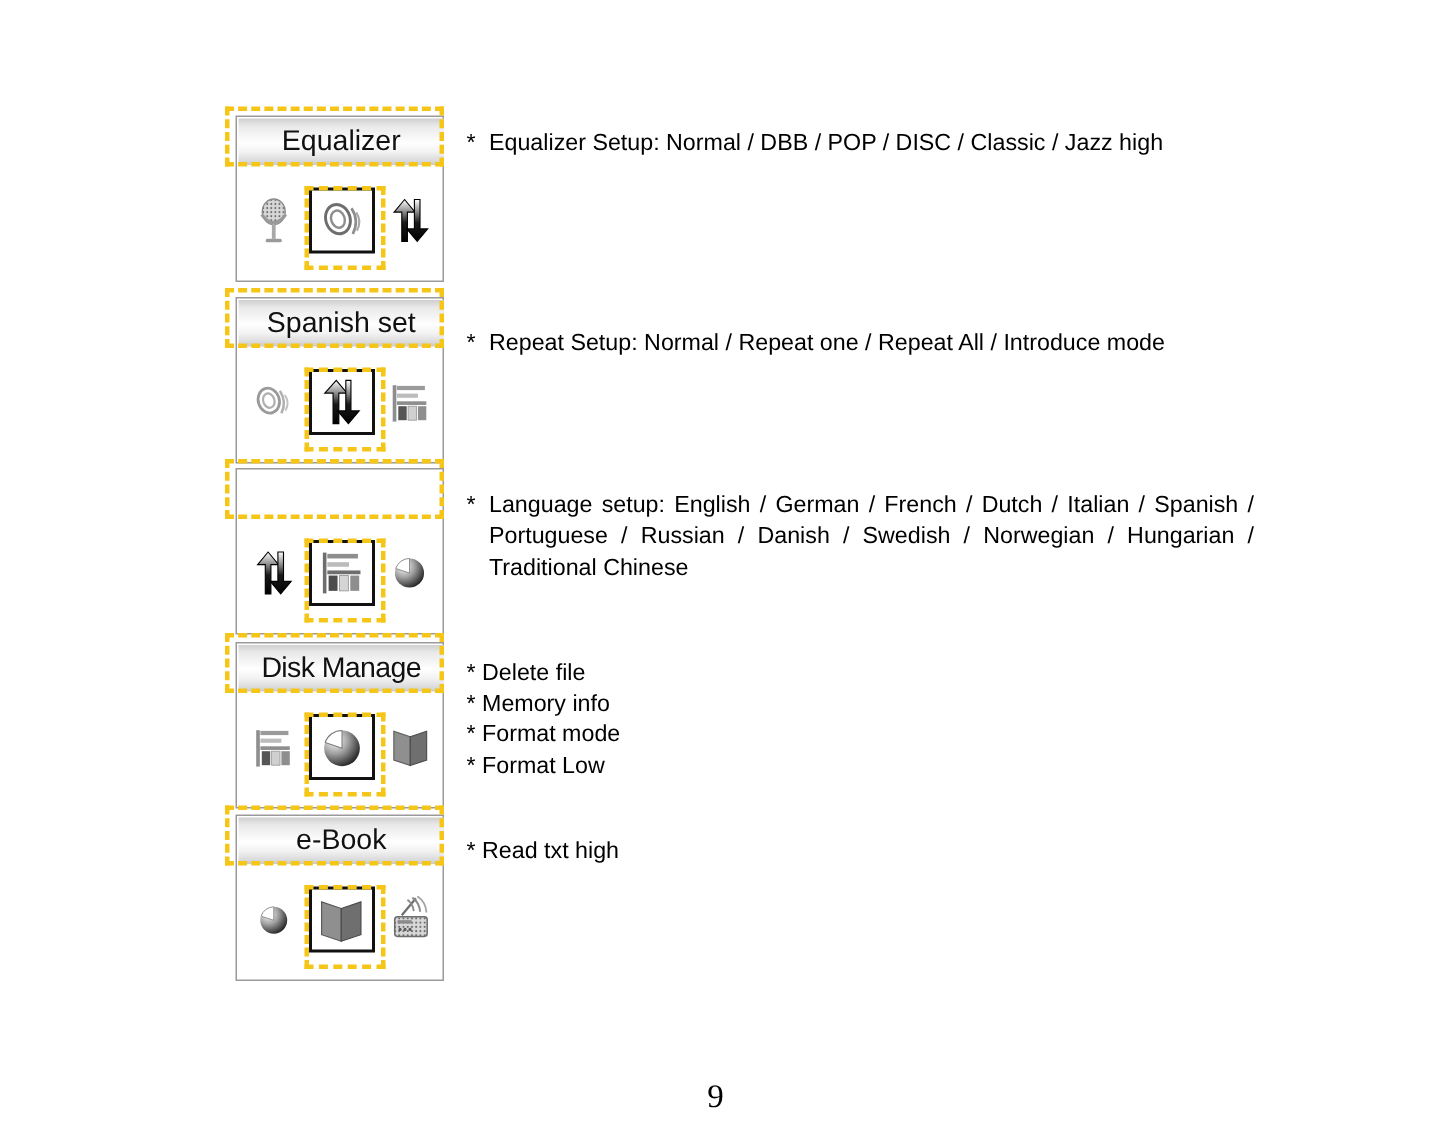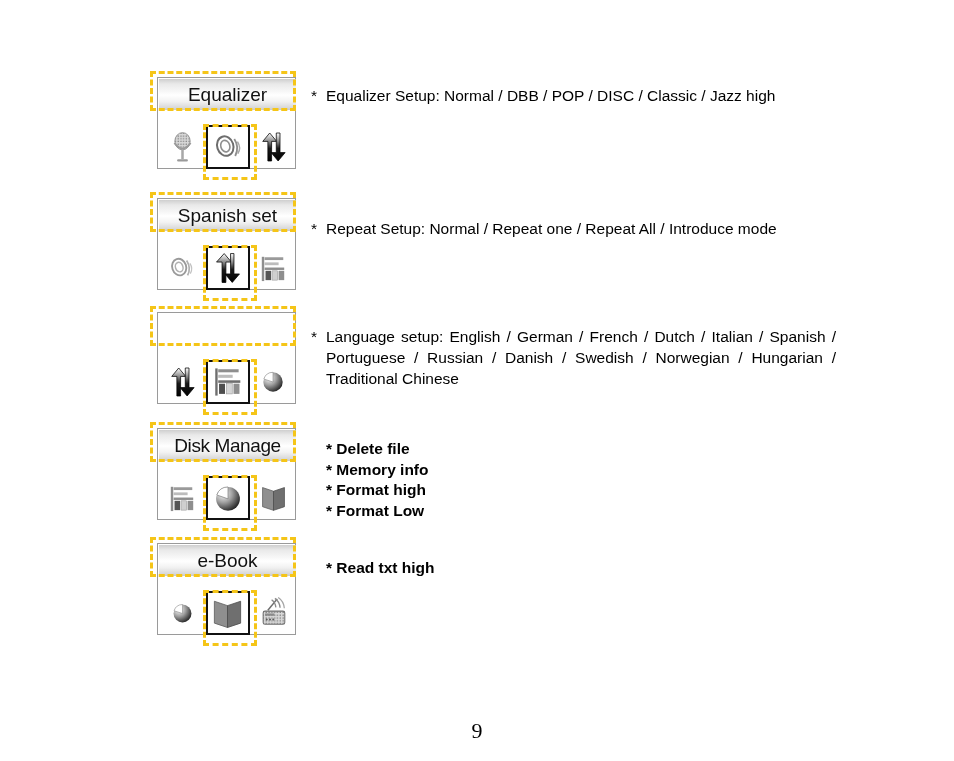--- a/index.html
+++ b/index.html
@@ -27,21 +27,21 @@
     position: absolute;
     left: 0;
     width: 954px;
   }
 
   
   .card {
     position: absolute;
     left: 157px;
     width: 139px;
-    height: 92px;
+    height: 111px;
     border: 1px solid #9a9a9a;
     background: #ffffff;
     box-sizing: border-box;
   }
   .card-title {
     position: absolute;
     left: 1px;
     top: 1px;
     width: 137px;
     height: 31px;
@@ -133,24 +133,23 @@
   }
   .desc .body {
     display: block;
     margin-left: 15px;
     text-align: justify;
     text-justify: inter-word;
   }
 
   .bullet-list {
     position: absolute;
-    left: 326px;
+    left: 311px;
     font-size: 15.5px;
     line-height: 20.5px;
-    font-weight: bold;
   }
   .bullet-list div { white-space: nowrap; }
 
   
   .page-number {
     position: absolute;
     left: 0;
     width: 954px;
     top: 718px;
     text-align: center;
@@ -357,21 +356,21 @@
         </div>
       </div>
     </div>
 
     <div class="dash dash-title" style="top:422px"></div>
     <div class="dash dash-icon" style="top:475px"></div>
 
     <div class="bullet-list" style="top:439px">
       <div>* Delete file</div>
       <div>* Memory info</div>
-      <div>* Format high</div>
+      <div>* Format mode</div>
       <div>* Format Low</div>
     </div>
   </div>
 
   <div class="row" style="top:0">
 
     <div class="card" style="top:543px">
       <div class="card-title">
         <span>e-Book</span>
       </div>

